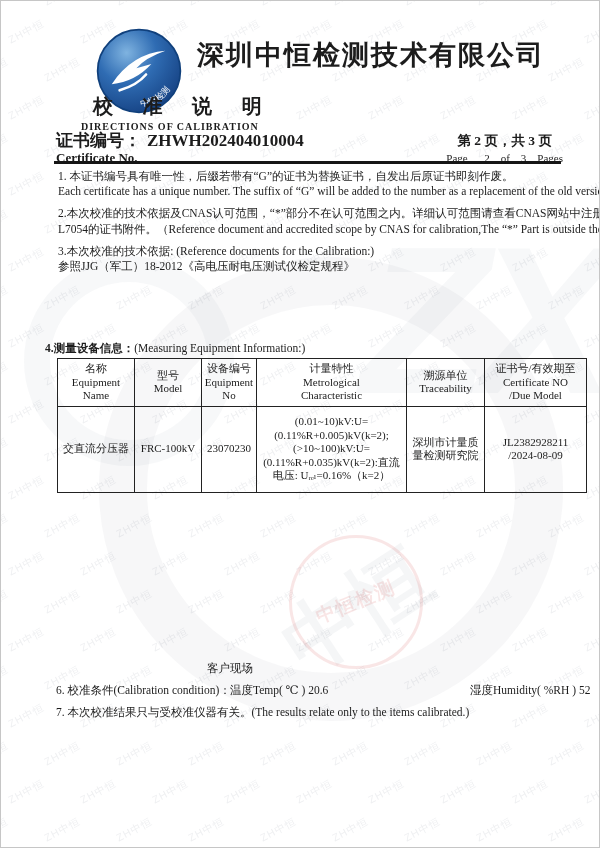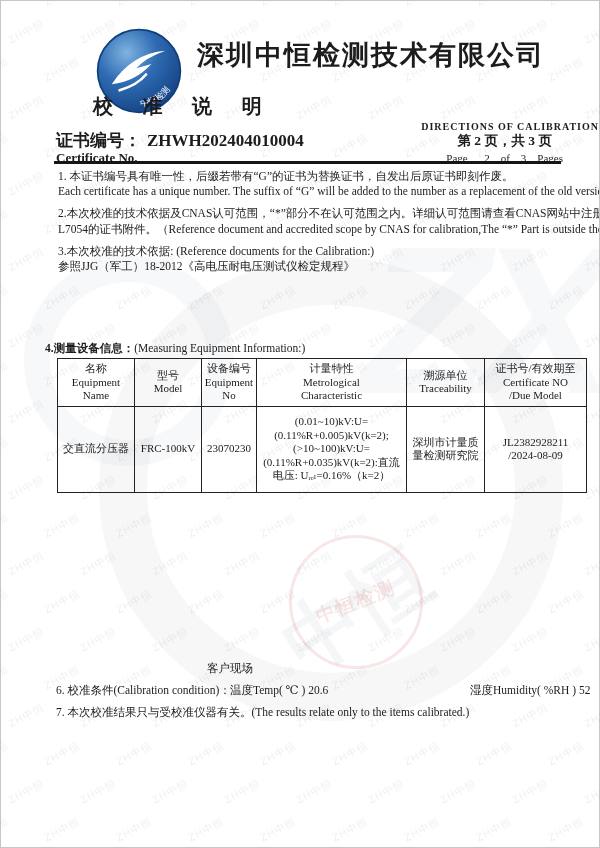--- a/index.html
+++ b/index.html
@@ -25,21 +25,21 @@
   .content{position:relative;z-index:2;}
   .logo{position:absolute;left:94px;top:26px;width:88px;height:88px;}
   .company{position:absolute;left:196px;top:36px;width:340px;text-align:right;}
   .company-cn{font-family:"Liberation Sans","DejaVu Sans",sans-serif;font-weight:bold;
     font-size:27px;letter-spacing:2px;white-space:nowrap;}
   .company-en{font-family:"Liberation Sans","DejaVu Sans",sans-serif;font-weight:bold;
     font-size:10.4px;letter-spacing:0.3px;margin-top:6px;white-space:nowrap;}
   .doc-title-cn{position:absolute;left:80px;right:0;top:92px;
     font-family:"Liberation Sans","DejaVu Sans",sans-serif;font-weight:bold;
     font-size:20px;letter-spacing:12px;text-indent:12px;}
-  .doc-title-en{position:absolute;left:80px;right:0;top:120px;text-align:right;
+  .doc-title-en{position:absolute;left:80px;right:0;top:120px;text-align:left;
     font-weight:bold;font-size:10px;letter-spacing:1px;}
   
   .cert-left{position:absolute;left:55px;top:132px;line-height:16px;}
   .cert-line1{font-size:17px;font-weight:bold;}
   .cert-line1 .num{margin-left:6px;}
   .cert-line2{font-size:13px;font-weight:bold;margin-top:1px;}
   .cert-right{position:absolute;right:36px;top:132px;text-align:center;line-height:16px;}
   .page-cn{font-size:13.5px;font-weight:bold;white-space:pre;}
   .page-en{font-size:11px;white-space:pre;margin-top:1px;}
   .divider{position:absolute;left:53px;right:38px;top:160px;height:2.5px;background:#151515;}

